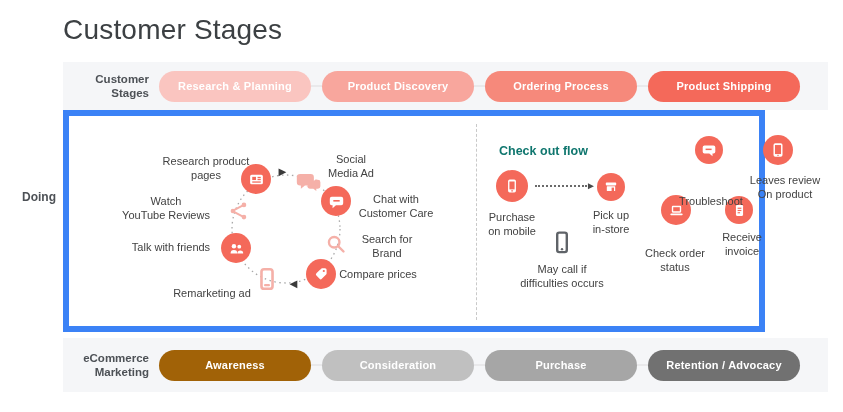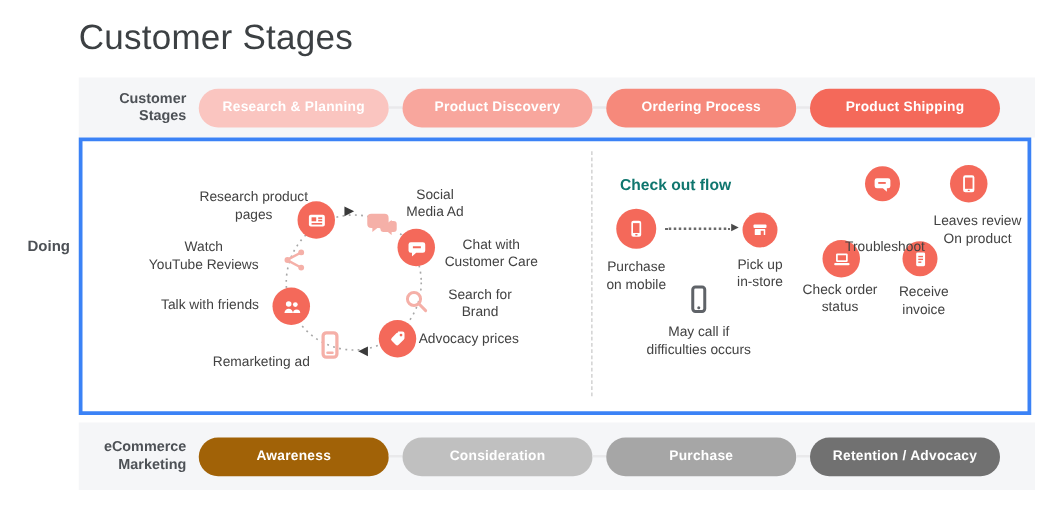--- a/index.html
+++ b/index.html
@@ -12,21 +12,21 @@
   .band{position:absolute;left:63px;width:765px;display:flex;align-items:center;background:#f5f6f8;}
   .band-1{top:62px;height:48px;}
   .band-2{top:338px;height:54px;}
   .band-label{width:86px;margin-right:10px;text-align:right;font-size:11.5px;font-weight:bold;color:#4d5156;line-height:14px;}
   .pill{width:152px;height:31px;border-radius:16px;display:flex;align-items:center;justify-content:center;
         color:#fff;font-size:11px;font-weight:bold;letter-spacing:.2px;flex:none;}
   .pill-conn{width:11px;height:2px;background:#e9e9eb;flex:none;}
 
   .doing-label{position:absolute;left:12px;top:190px;font-size:12px;font-weight:bold;color:#4d5156;padding-left:10px;}
 
-  .panel{position:absolute;left:63px;top:110px;width:762px;height:222px;background:#fff;border:3px solid #3b82f6;}
+  .panel{position:absolute;left:63px;top:110px;width:702px;height:222px;background:#fff;border:6px solid #3b82f6;}
   .divider{position:absolute;left:407px;top:8px;height:196px;border-left:1px dashed #c9c9c9;}
 
   .txt{position:absolute;transform:translateX(-50%);text-align:center;font-size:11px;color:#424242;line-height:14px;white-space:nowrap;}
   .txt span{display:block;}
   .checkout-heading{position:absolute;left:430px;top:28px;font-size:12.5px;font-weight:bold;color:#0f766e;}
 
   .circle-icon{position:absolute;border-radius:50%;background:#f4695a;display:flex;align-items:center;justify-content:center;}
   .bare-icon{position:absolute;display:flex;align-items:center;justify-content:center;}
   .arrow{position:absolute;font-size:13px;color:#3a3a3a;line-height:13px;}
   .dotarrow{position:absolute;left:466px;top:69px;width:52px;border-top:2px dotted #6a6a6a;}
@@ -72,21 +72,21 @@
     </div>
     <div class="txt" style="left:318px;top:116px;">
       <span>Search for</span>
         <span>Brand</span>
     </div>
     <div class="txt" style="left:327px;top:76px;">
       <span>Chat with</span>
         <span>Customer Care</span>
     </div>
     <div class="txt" style="left:309px;top:151px;">
-      <span>Advocacy prices</span>
+      <span>Compare prices</span>
     </div>
     <div class="txt" style="left:143px;top:170px;">
       <span>Remarketing ad</span>
     </div>
     <div class="txt" style="left:102px;top:124px;">
       <span>Talk with friends</span>
     </div>
     <div class="txt" style="left:97px;top:78px;">
       <span>Watch</span>
         <span>YouTube Reviews</span>
@@ -218,21 +218,21 @@
       <span>May call if</span>
         <span>difficulties occurs</span>
     </div>
     <div class="txt" style="left:642px;top:54px;margin-top:24px;">
       <span>Troubleshoot</span>
     </div>
     <div class="txt" style="left:716px;top:57px;">
       <span>Leaves review</span>
         <span>On product</span>
     </div>
-    <div class="txt" style="left:606px;top:112px;text-align:center;">
+    <div class="txt" style="left:606px;top:130px;text-align:center;">
       <span>Check order</span>
         <span>status</span>
     </div>
     <div class="txt" style="left:673px;top:114px;">
       <span>Receive</span>
         <span>invoice</span>
     </div>
   </div>
 
   <div class="band band-2">

